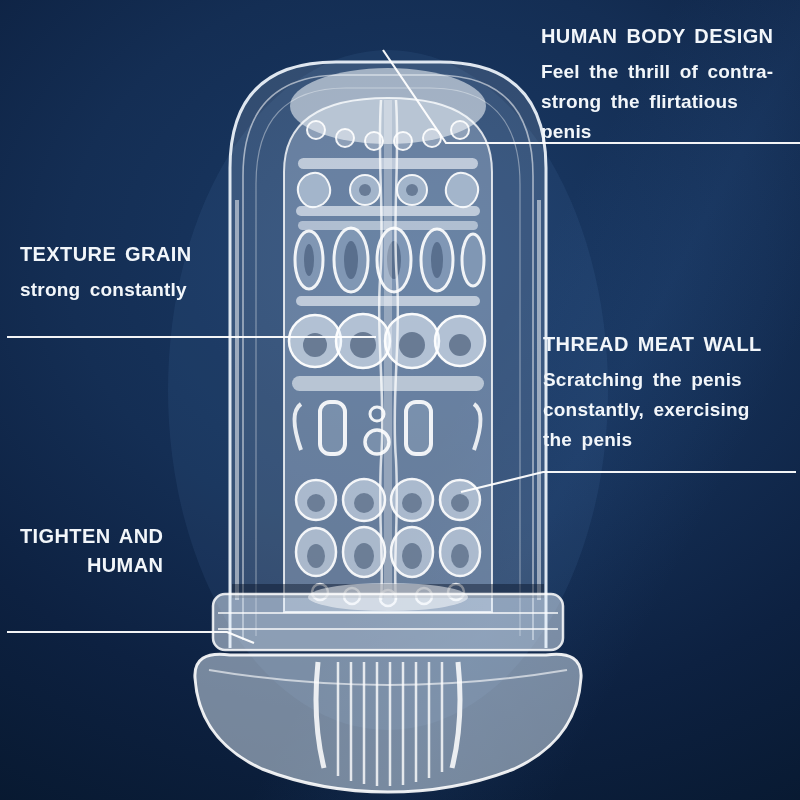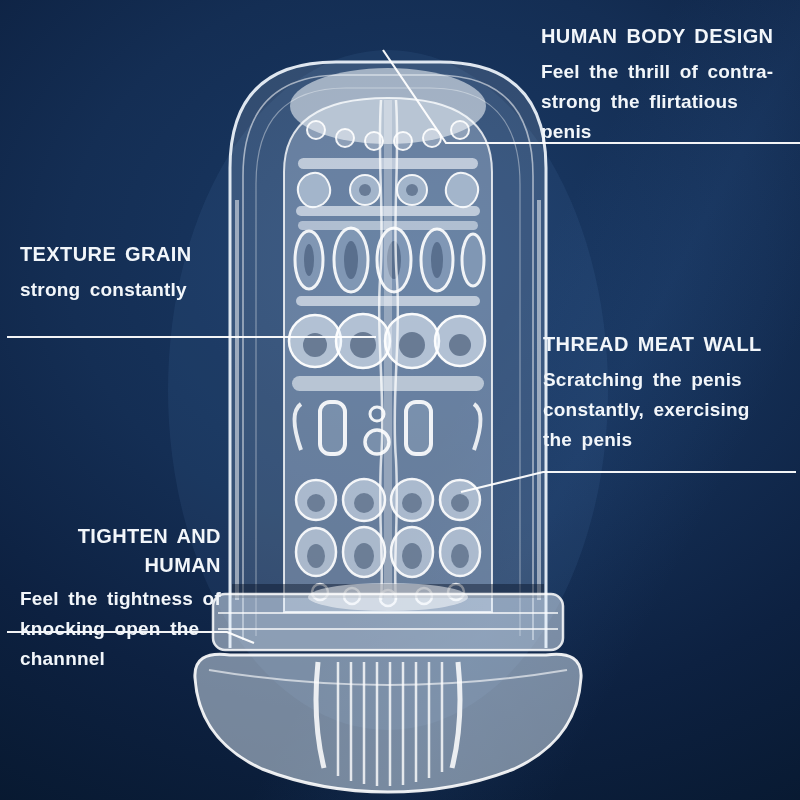--- a/index.html
+++ b/index.html
@@ -213,20 +213,15 @@
       <div>constantly, exercising</div>
       <div>the penis</div>
     </div>
   </div>
 
   <div class="callout co-ts">
     <div class="co-title">
       <div>TIGHTEN AND</div>
       <div>HUMAN</div>
     </div>
-    <div class="co-body">
-      <div>Feel the tightness of</div>
-      <div>knocking open the</div>
-      <div>channnel</div>
-    </div>
   </div>
 
 </div>
 
 </body></html>

